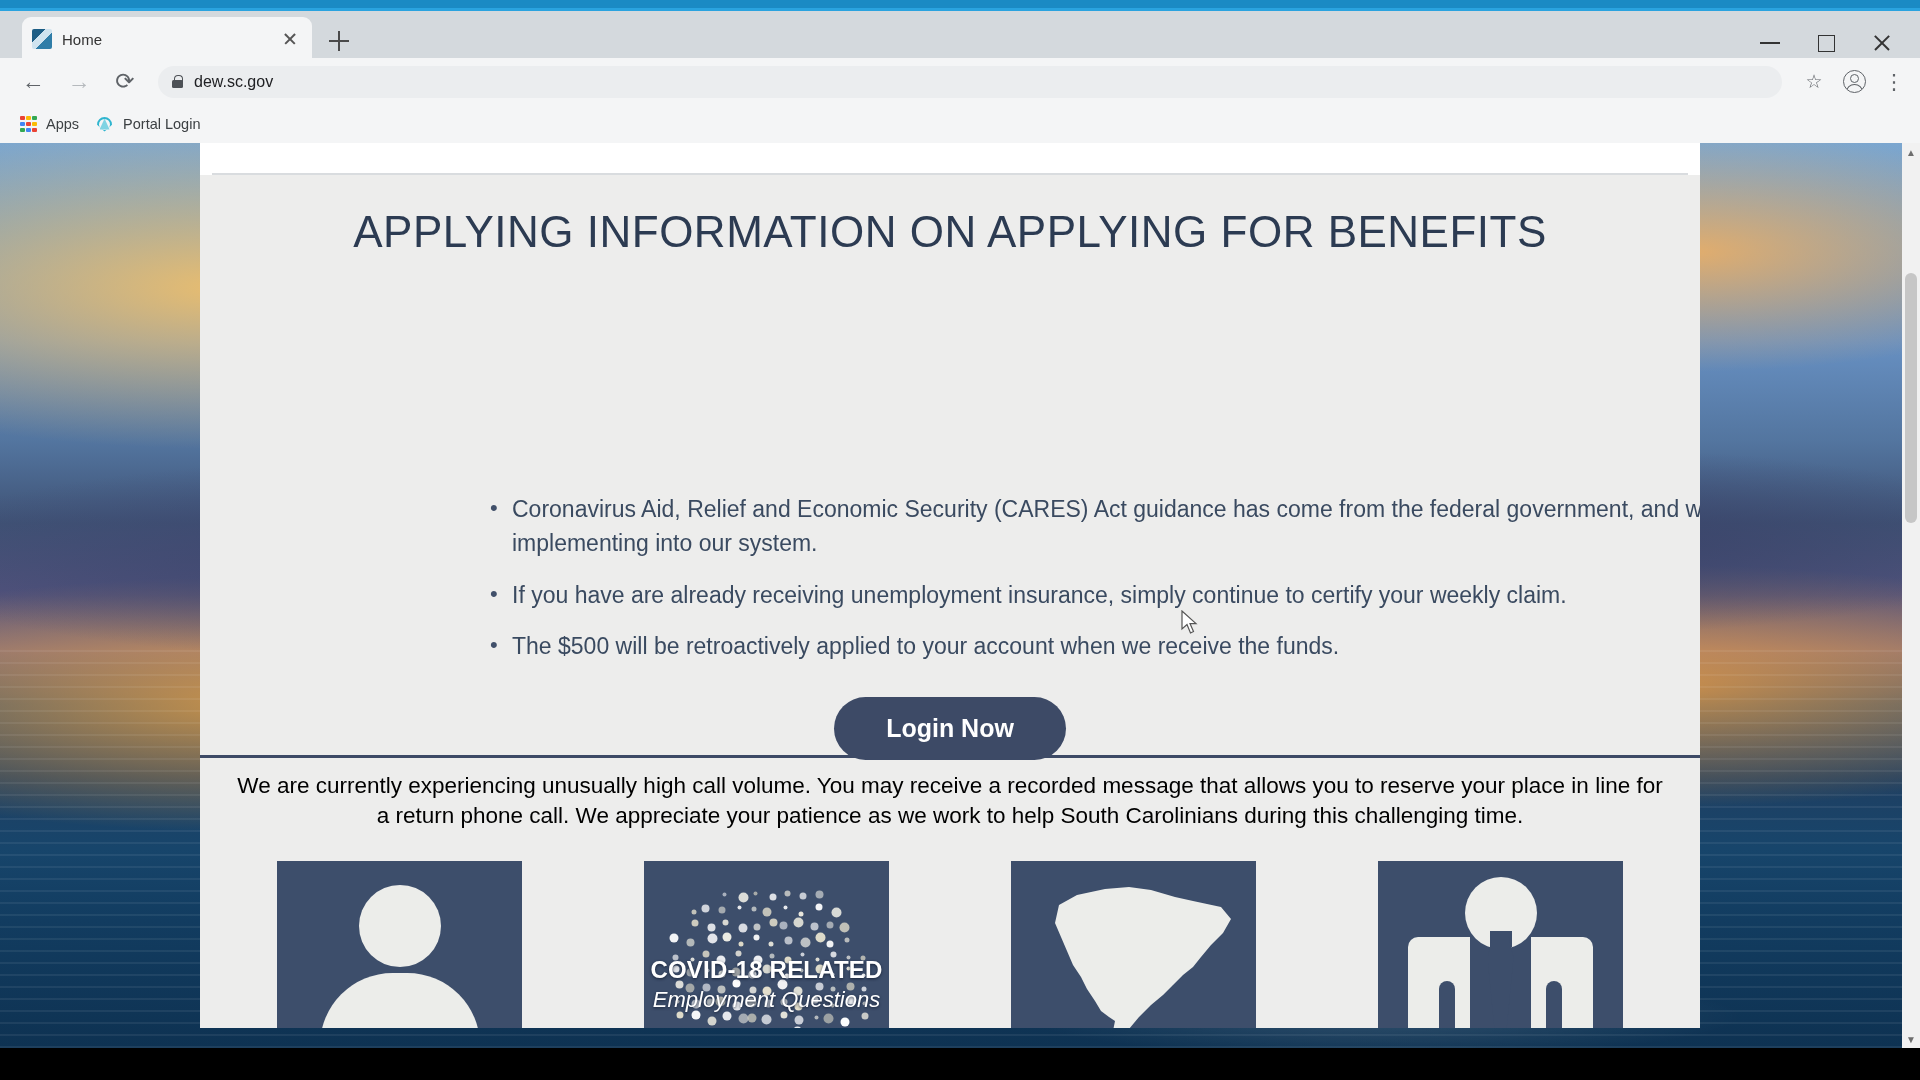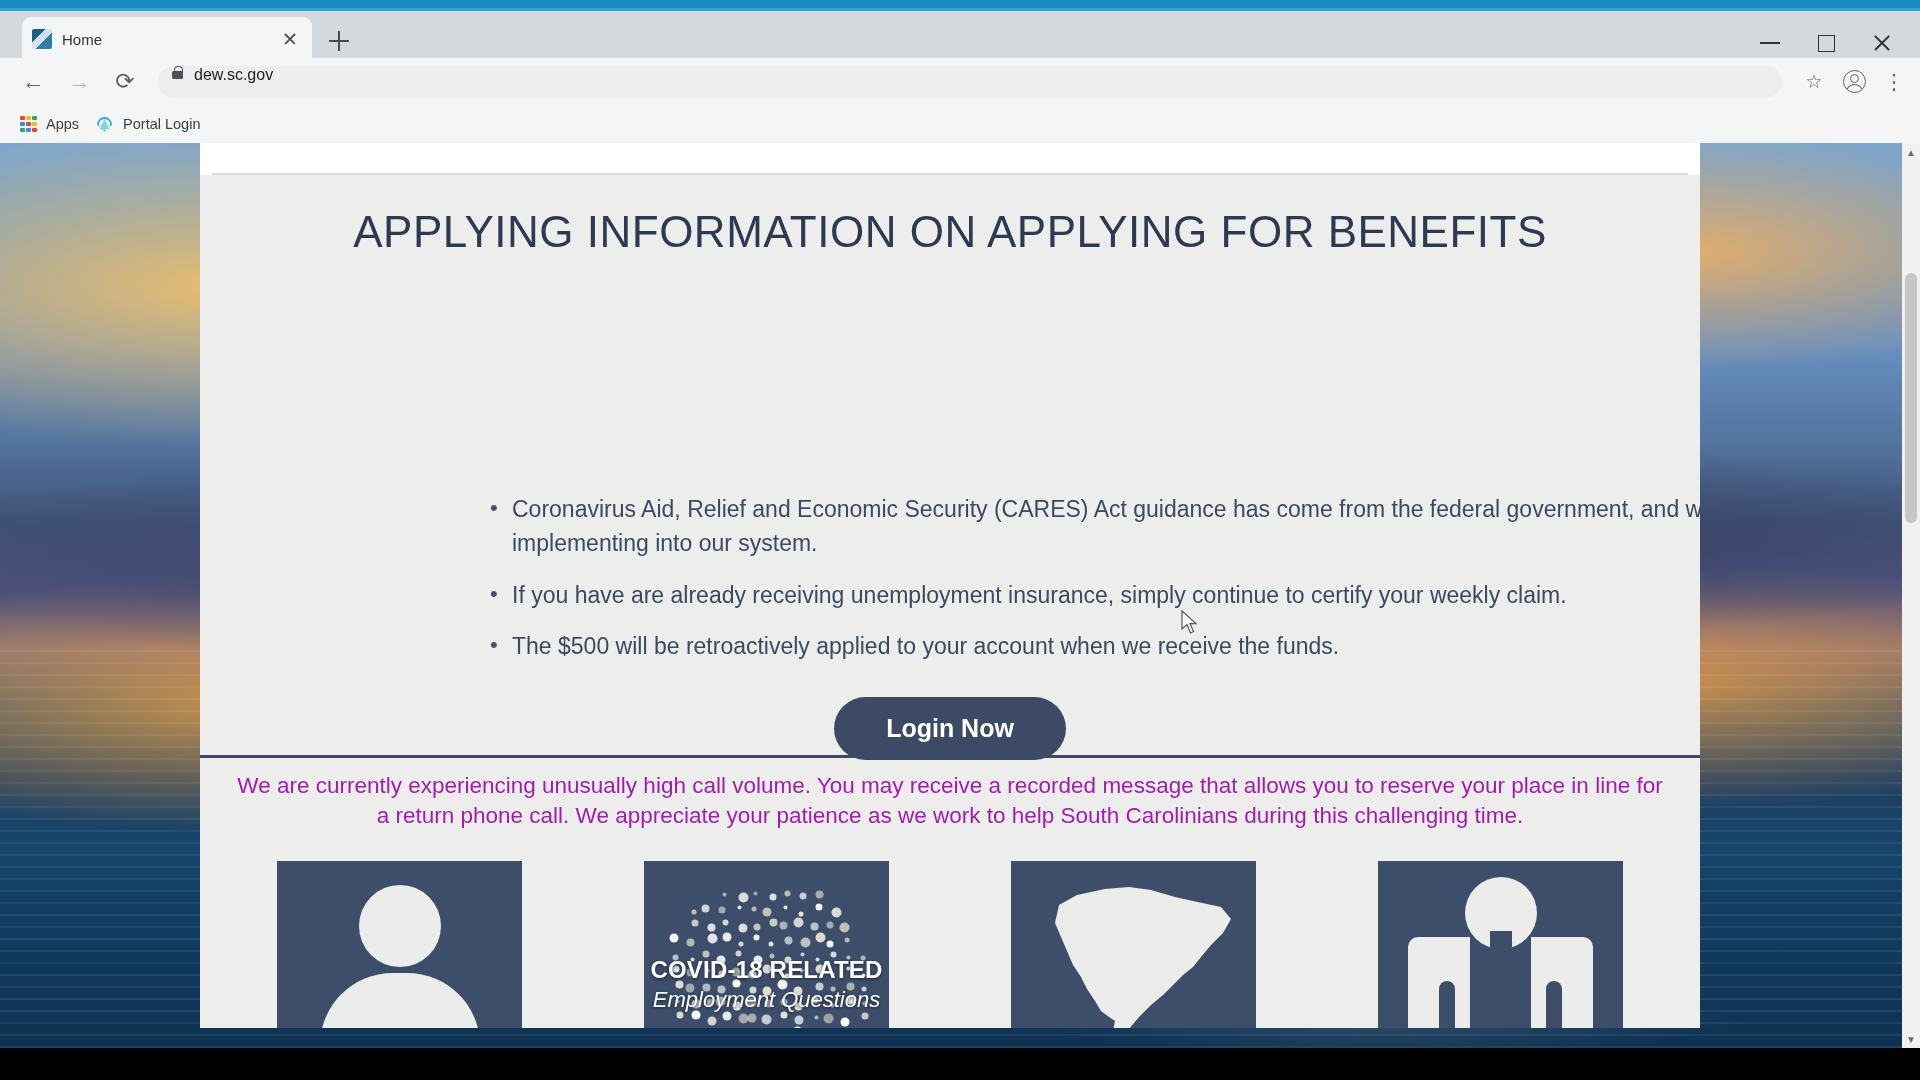--- a/index.html
+++ b/index.html
@@ -32,21 +32,21 @@
   .wb-cl{position:relative;width:20px;height:20px;}
   .wb-cl::before,.wb-cl::after{content:"";position:absolute;left:0;top:9px;width:20px;height:1.8px;background:#333;}
   .wb-cl::before{transform:rotate(45deg);} .wb-cl::after{transform:rotate(-45deg);}
 
   .toolbar { position:absolute; left:0; top:58px; width:1920px; height:47px; background:#f4f5f6;
              display:flex; align-items:center; padding-left:10px; }
   .navbtn { width:46px; height:46px; display:flex; align-items:center; justify-content:center; cursor:pointer;
             font-size:23px; color:#5f6368; }
   .navbtn.dim { color:#b5b9bd; }
   .omnibox { flex:1; height:32px; margin:0 12px 0 10px; background:#ebedef; border-radius:16px;
-             display:flex; align-items:flex-start; padding:0 14px; }
+             display:flex; align-items:center; padding:0 14px; }
   .lock { width:11px; height:13px; position:relative; margin-right:11px; flex:none; }
   .lock::before{content:"";position:absolute;left:0;bottom:0;width:11px;height:8px;background:#4d5156;border-radius:1.5px;}
   .lock::after{content:"";position:absolute;left:2.2px;top:0;width:6.6px;height:7px;border:1.7px solid #4d5156;border-bottom:none;border-radius:4px 4px 0 0;}
   .url { font-size:16px; color:#202124; }
   .omni-r { display:flex; align-items:center; gap:0; margin-right:6px; }
   .star { width:40px; text-align:center; font-size:19px; color:#5f6368; cursor:pointer; }
   .avatar-btn { width:40px; display:flex; justify-content:center; cursor:pointer; }
   .avatar-c { width:23px; height:23px; border:1.9px solid #5f6368; border-radius:50%; position:relative; overflow:hidden; }
   .avatar-c::before{content:"";position:absolute;left:6.3px;top:3.4px;width:7px;height:7px;border:1.8px solid #5f6368;border-radius:50%;}
   .avatar-c::after{content:"";position:absolute;left:2.2px;top:12.6px;width:15px;height:14px;border:1.8px solid #5f6368;border-radius:50%;}
@@ -103,21 +103,21 @@
   .bullet { display:flex; margin-bottom:18px; }
   .bdot { width:30px; flex:none; color:#41506a; font-size:22px; line-height:30px; text-align:left; padding-left:8px; }
   .btxt { font-size:23px; line-height:1.47; color:#3a4a60; max-width:1280px; }
   .applywrap { position:absolute; left:0; right:0; top:522px; display:flex; justify-content:center; }
   .applybtn { background:#3d4a66; color:#fff; font-size:25px; font-weight:bold; border:none; border-radius:34px;
               padding:17px 52px; cursor:pointer; box-shadow:0 0 0 3px #ededec; }
 
   .divider { position:absolute; left:0; top:612px; width:1500px; height:3px; background:#3d4a66; }
 
   .callnote { position:absolute; left:30px; top:628px; width:1440px; text-align:center; font-size:22.5px;
-              color:#a21caf; line-height:1.33; }
+              color:#000000; line-height:1.33; }
 
   .tiles { position:absolute; left:0; top:718px; width:1500px; display:flex; justify-content:center; gap:122px; }
   .tile { width:245px; display:flex; flex-direction:column; align-items:center; cursor:pointer; }
   .tilebox { width:245px; height:245px; background:#3d4e6b; position:relative; overflow:hidden; }
 
   
   .p-head { position:absolute; left:50%; top:24px; transform:translateX(-50%); width:82px; height:82px;
             background:#ecedea; border-radius:50%; }
   .p-body { position:absolute; left:50%; top:112px; transform:translateX(-50%); width:160px; height:78px;
             background:#ecedea; border-radius:80px 80px 6px 6px; }

